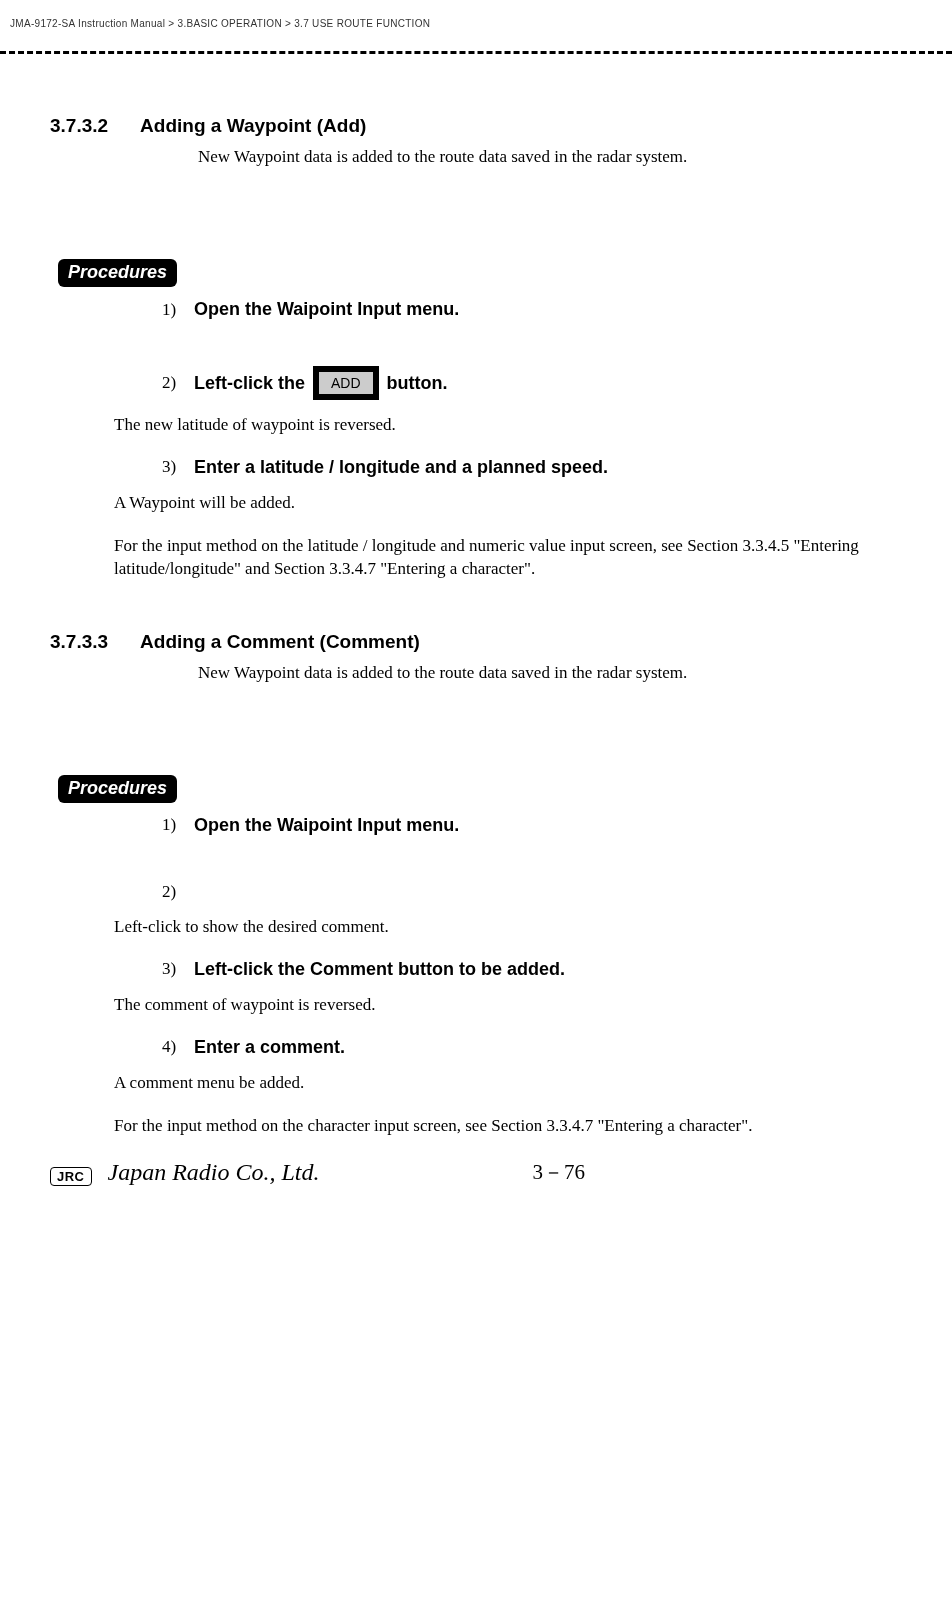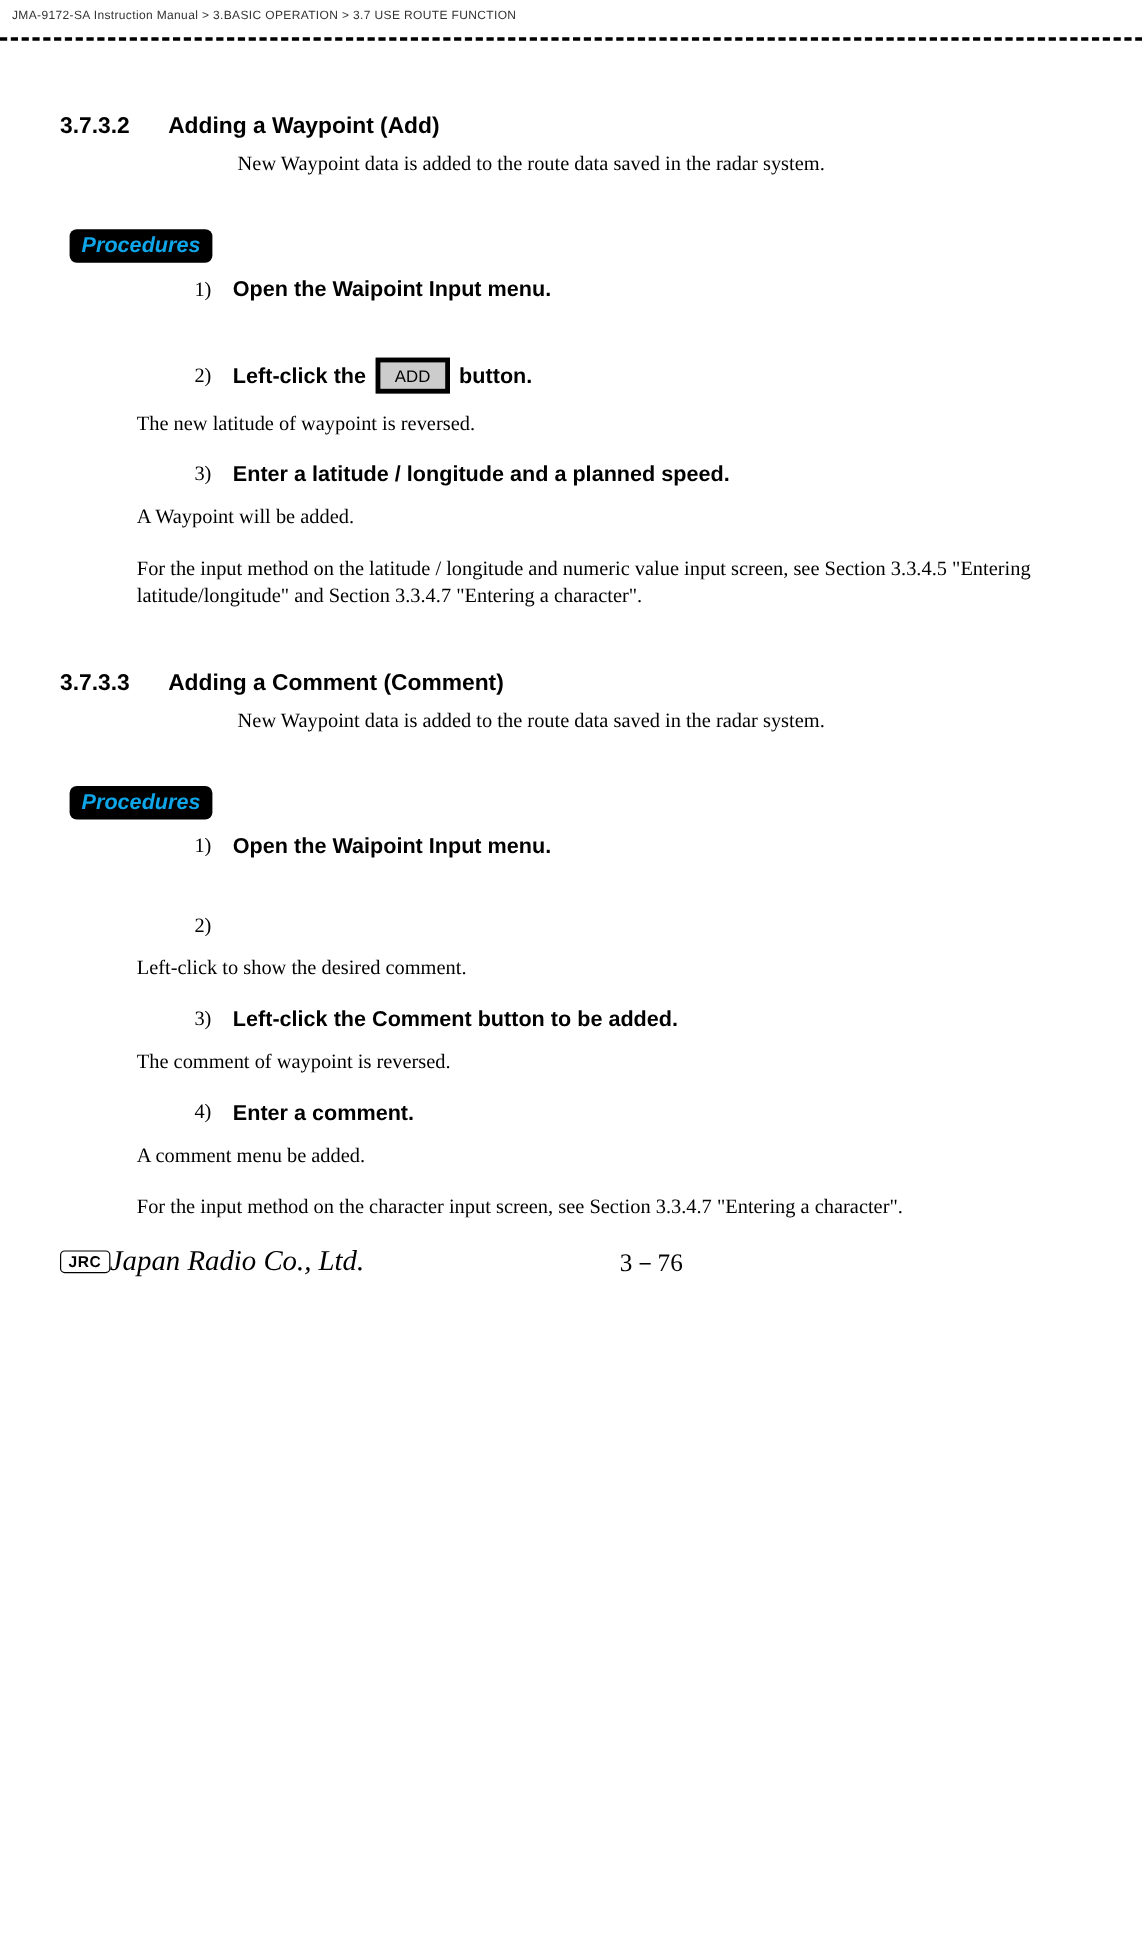--- a/index.html
+++ b/index.html
@@ -6,21 +6,21 @@
     margin: 0;
     font-family: "Times New Roman", serif;
     background: white;
     width: 952px;
     color: #000;
   }
   .header-bar {
     font-family: Arial, sans-serif;
     font-size: 10px;
     color: #333;
-    padding: 8px 10px;
+    padding: 18px 10px;
     letter-spacing: 0.3px;
   }
   .dashed-line {
     height: 0;
     border-top: 3px dashed #000;
     margin: 4px 0 30px 0;
   }
   .content {
     padding: 0 50px 0 50px;
     margin: 0 auto;
@@ -47,29 +47,30 @@
   .intro-text {
     font-family: "Times New Roman", serif;
     font-size: 17px;
     margin-left: 148px;
     margin-top: 10px;
     margin-bottom: 44px;
   }
   .procedures-badge {
     display: inline-block;
     background: #000;
-    color: #0ea5e9;
+    color: #ffffff;
     font-family: Arial, sans-serif;
     font-weight: bold;
     font-style: italic;
     font-size: 18px;
     padding: 3px 10px 4px 10px;
     border-radius: 6px;
     margin-bottom: 6px;
     margin-left: 8px;
+    margin-top: 48px;
   }
   .step-row {
     display: flex;
     align-items: center;
     margin-left: 112px;
     margin-bottom: 14px;
     margin-top: 6px;
   }
   .step-num {
     font-family: "Times New Roman", serif;
@@ -84,40 +85,41 @@
     display: flex;
     align-items: center;
     flex-wrap: wrap;
     gap: 6px;
   }
   .add-btn {
     display: inline-flex;
     align-items: center;
     justify-content: center;
     background: #ccc;
-    border: 4px solid #000000;
+    border: 6px solid #000000;
     font-family: Arial, sans-serif;
     font-size: 14px;
     font-weight: normal;
     padding: 3px 12px;
     margin: 0 2px;
   }
   .step-body {
     font-family: "Times New Roman", serif;
     font-size: 17px;
     margin-left: 64px;
     margin-bottom: 20px;
     line-height: 1.35;
   }
   .spacer-med { height: 26px; }
   .footer {
     display: flex;
-    align-items: center;
+    align-items: flex-end;
     justify-content: flex-start;
     padding: 0 50px 20px 50px;
+    gap: 16px;
   }
   .jrc-badge {
     border: 1.5px solid #000;
     border-radius: 4px;
     font-family: Arial, sans-serif;
     font-weight: bold;
     font-size: 13px;
     padding: 1px 6px;
     letter-spacing: 0.5px;
   }

